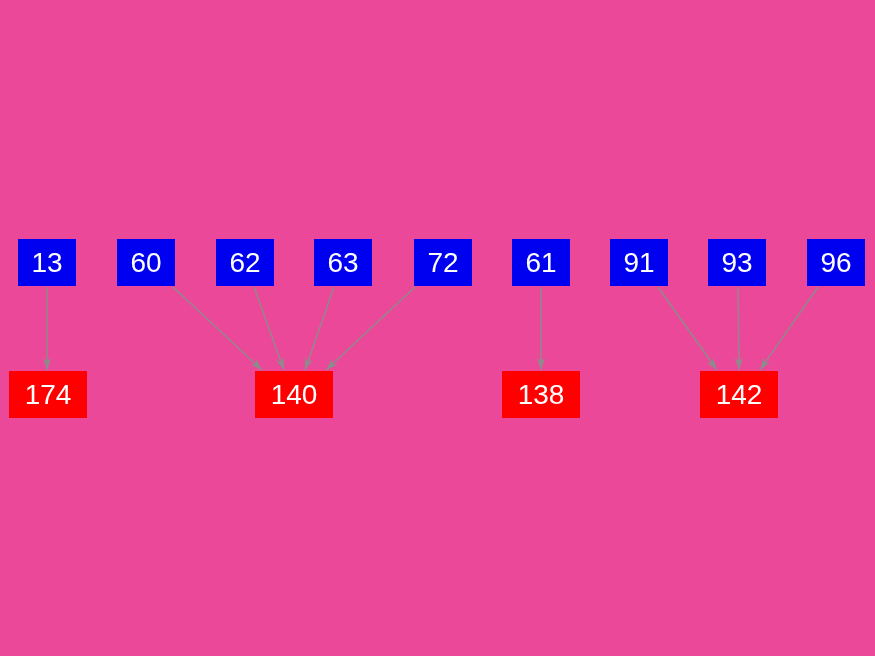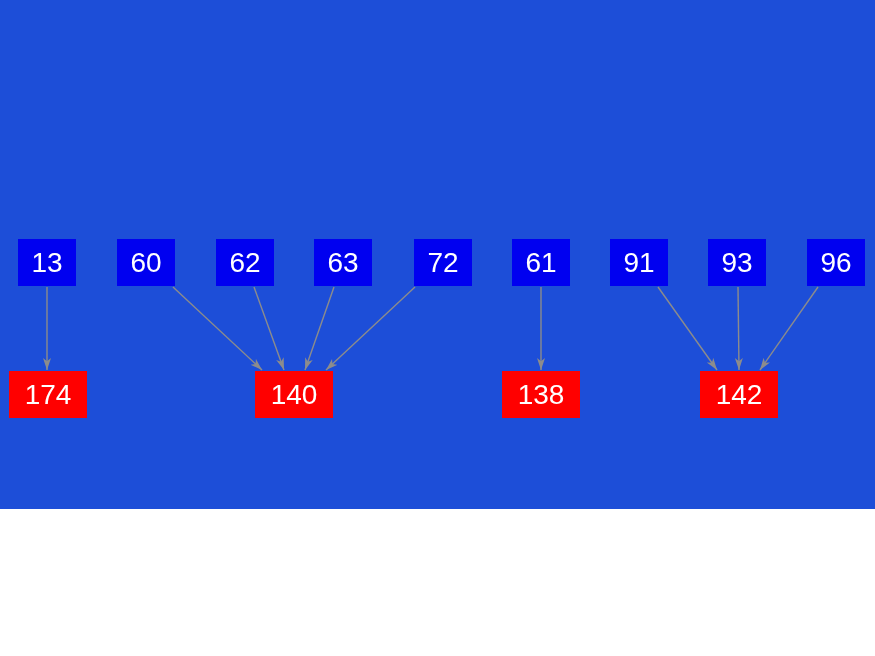--- a/index.html
+++ b/index.html
@@ -4,22 +4,22 @@
 <style>
   html, body {
     margin: 0;
     padding: 0;
     background: #ffffff;
     font-family: "Liberation Sans", sans-serif;
   }
   #canvas {
     position: relative;
     width: 875px;
-    height: 509px;
-    background: #1d4ed8;
+    height: 656px;
+    background: #ec4899;
     overflow: hidden;
   }
   svg { display: block; }
   .edge {
     fill: none;
     stroke-width: 1.4;
   }
   .node-label {
     font-family: "Liberation Sans", sans-serif;
     font-size: 28px;

